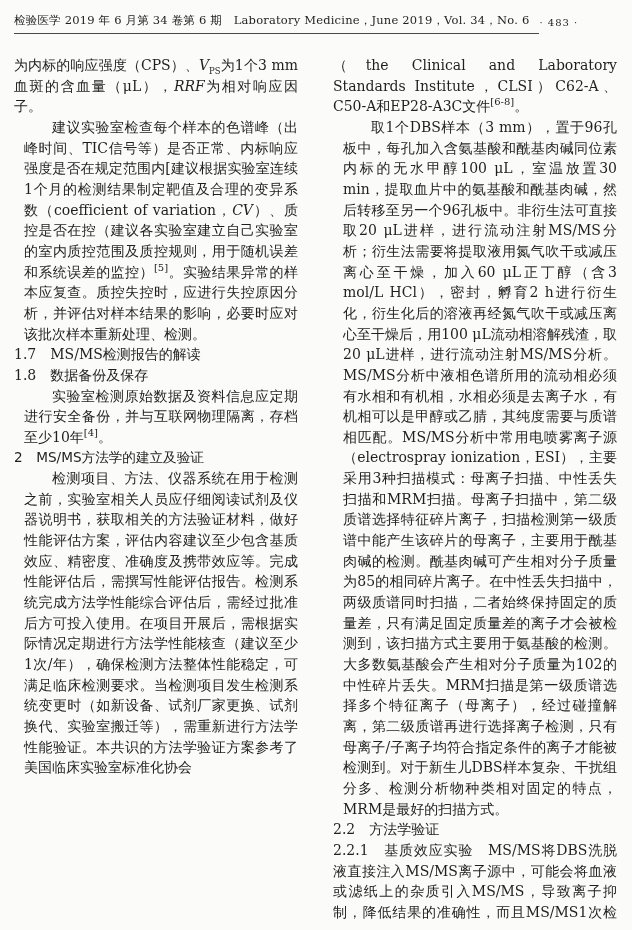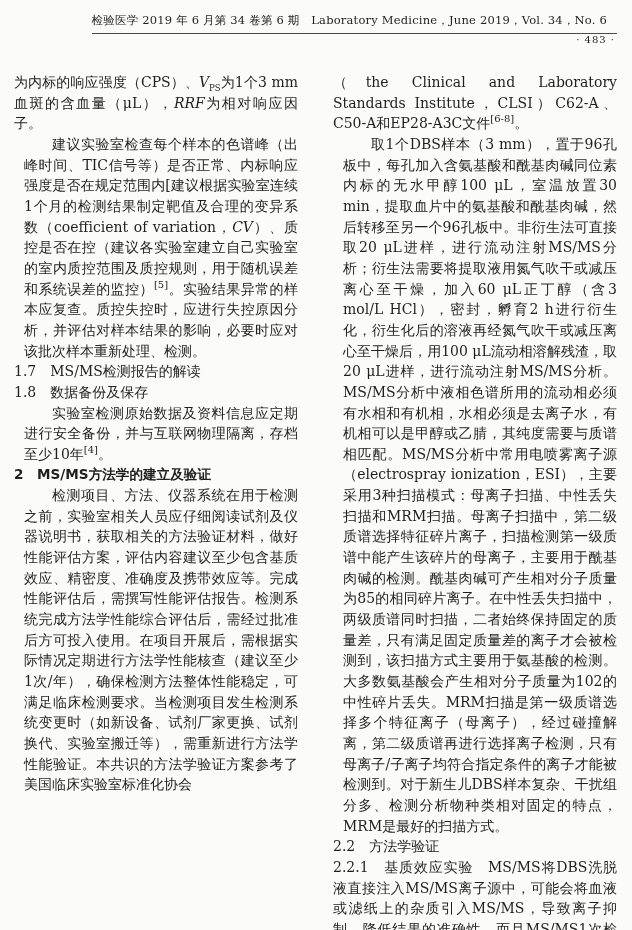--- a/index.html
+++ b/index.html
@@ -4,42 +4,42 @@
 <style>
   html,body{margin:0;padding:0;}
   body{
     width:632px;height:930px;
     background:#fbfbfa;
     color:#1f1f1f;
     font-family:"DejaVu Serif","Liberation Serif",serif;
     overflow:hidden;
   }
   .page{box-sizing:border-box;width:632px;height:930px;padding:13px 15px 0 14px;}
-  .header{display:flex;justify-content:center;align-items:flex-end;flex-direction:column;}
+  .header{display:flex;justify-content:flex-start;align-items:flex-end;}
   .journal-info{
     font-size:11.5px;
     letter-spacing:.2px;
     border-bottom:1.2px solid #4a4a4a;
     padding:0 10px 5px 0;
     white-space:nowrap;
   }
   .page-number{font-size:10px;padding:0 2px 6px 0;letter-spacing:1px;}
   .columns{display:flex;gap:35px;margin-top:21px;}
   .col{
     width:298px;height:869px;overflow:hidden;
     font-size:14px;line-height:20.65px;
     text-align:justify;text-justify:inter-ideograph;
   }
   .block{margin:0;}
   .para{text-indent:2em;margin-left:10px;}
   .cont{text-indent:0;}
   .runin{text-indent:0;}
   .head{text-indent:0;}
   .head-bold{
-    text-indent:0;font-weight:bold;
+    text-indent:0;font-weight:normal;
     font-family:"DejaVu Sans","Liberation Sans",sans-serif;
     font-size:13.6px;
   }
   sup{font-size:10px;line-height:0;vertical-align:super;}
   sub{font-size:8.5px;line-height:0;vertical-align:sub;}
   i{font-style:italic;}
 </style>
 </head>
 <body>
 

